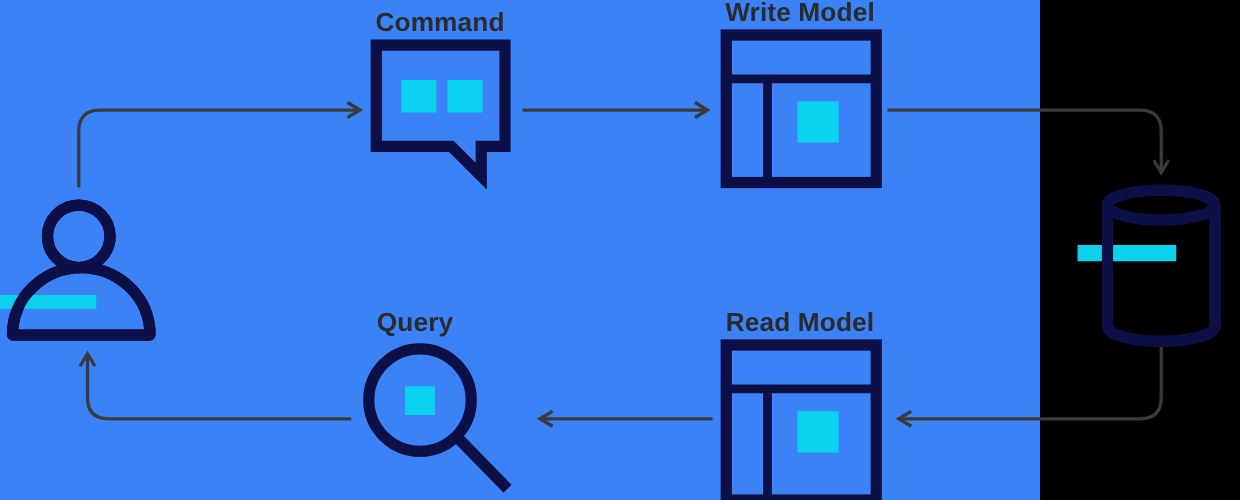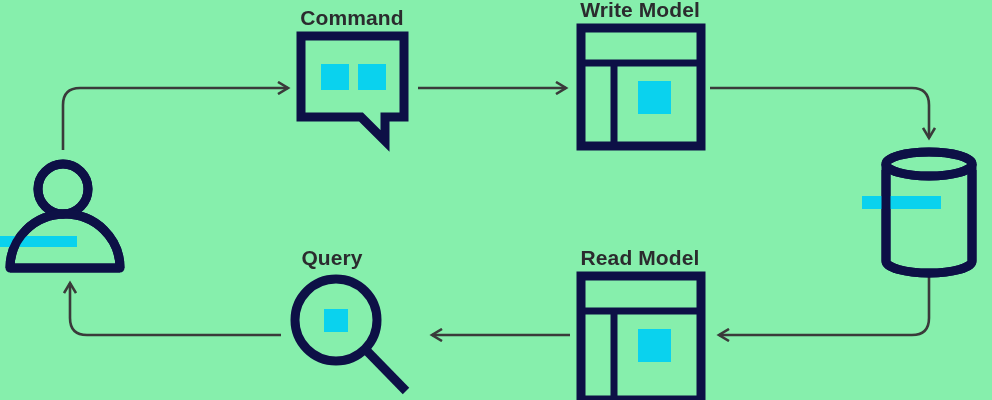--- a/index.html
+++ b/index.html
@@ -8,23 +8,23 @@
     background: #000000;
   }
   body {
     width: 992px;
     height: 400px;
     overflow: hidden;
     font-family: "Liberation Sans", sans-serif;
   }
   #diagram-root {
     position: relative;
-    width: 992px;
+    width: 832px;
     height: 400px;
-    background: #86efac;
+    background: #3b82f6;
   }
   svg.canvas {
     position: absolute;
     top: 0;
     left: 0;
     width: 992px;
     height: 400px;
     display: block;
   }
   .node-label {

